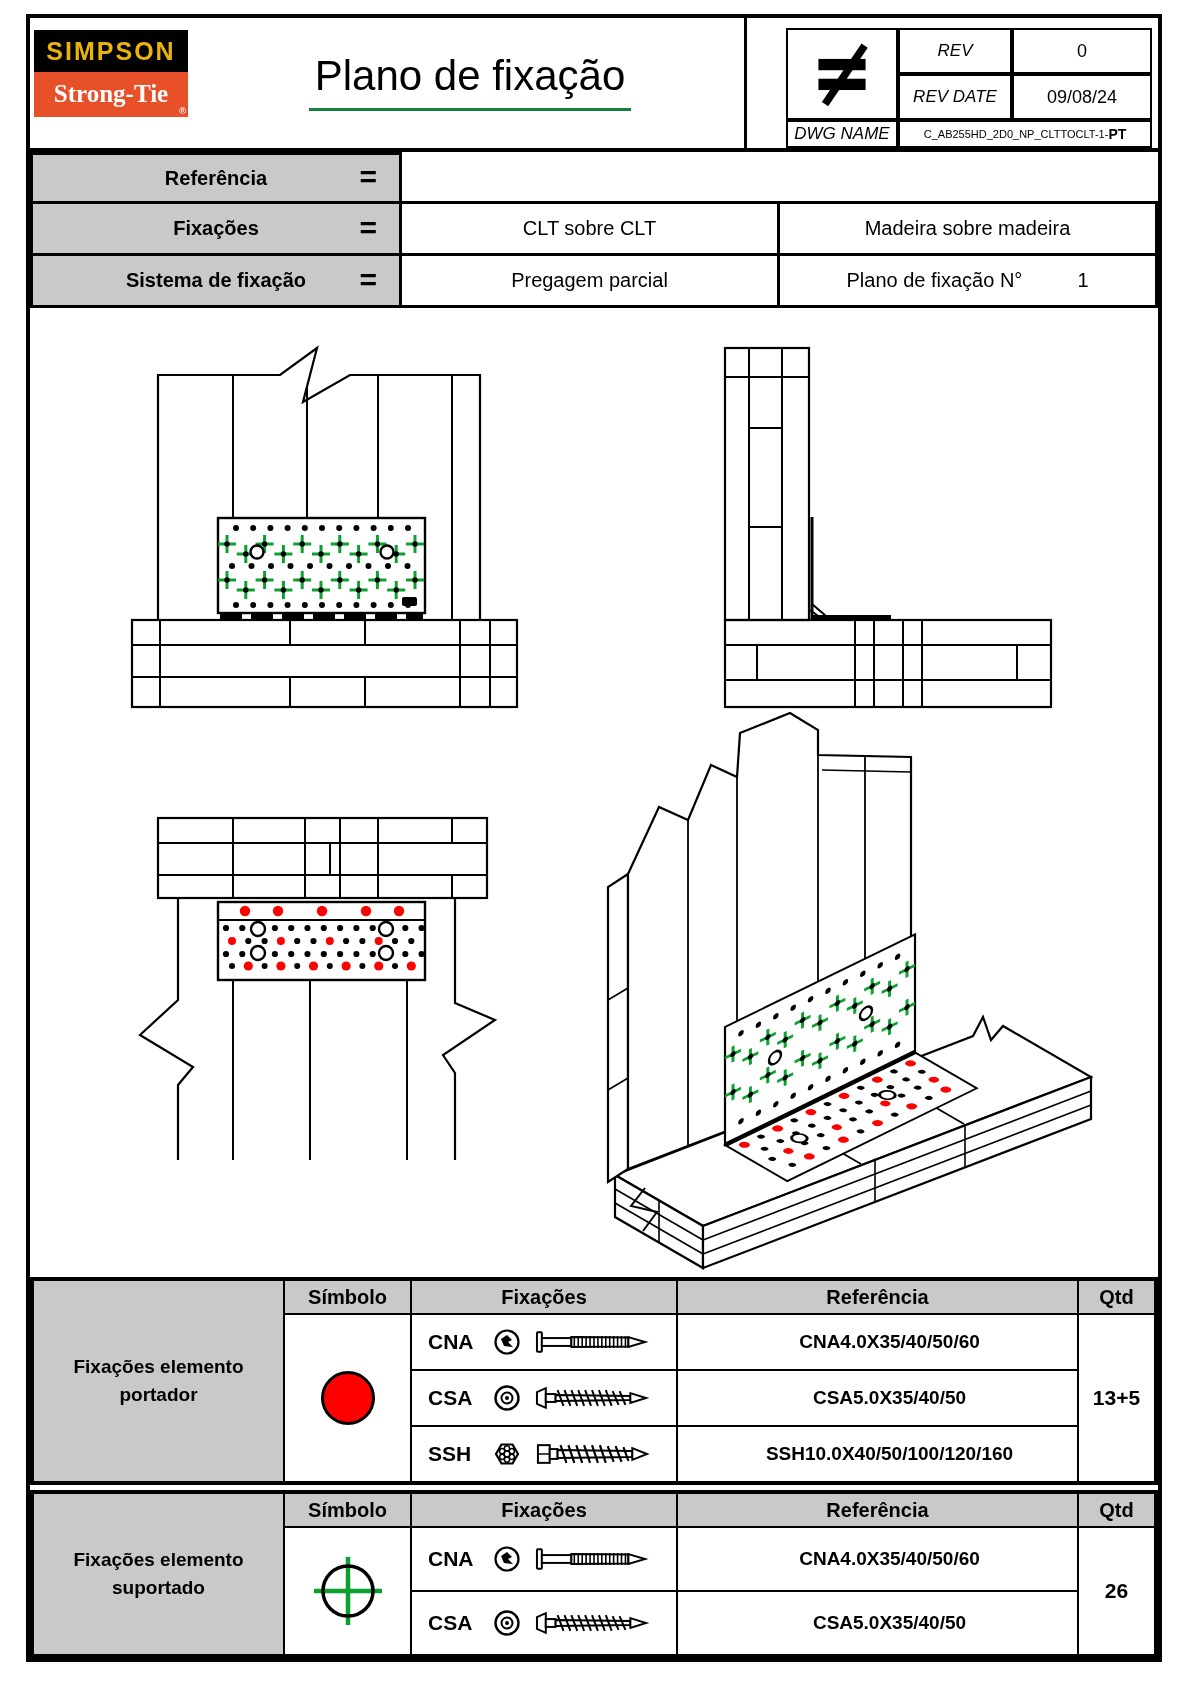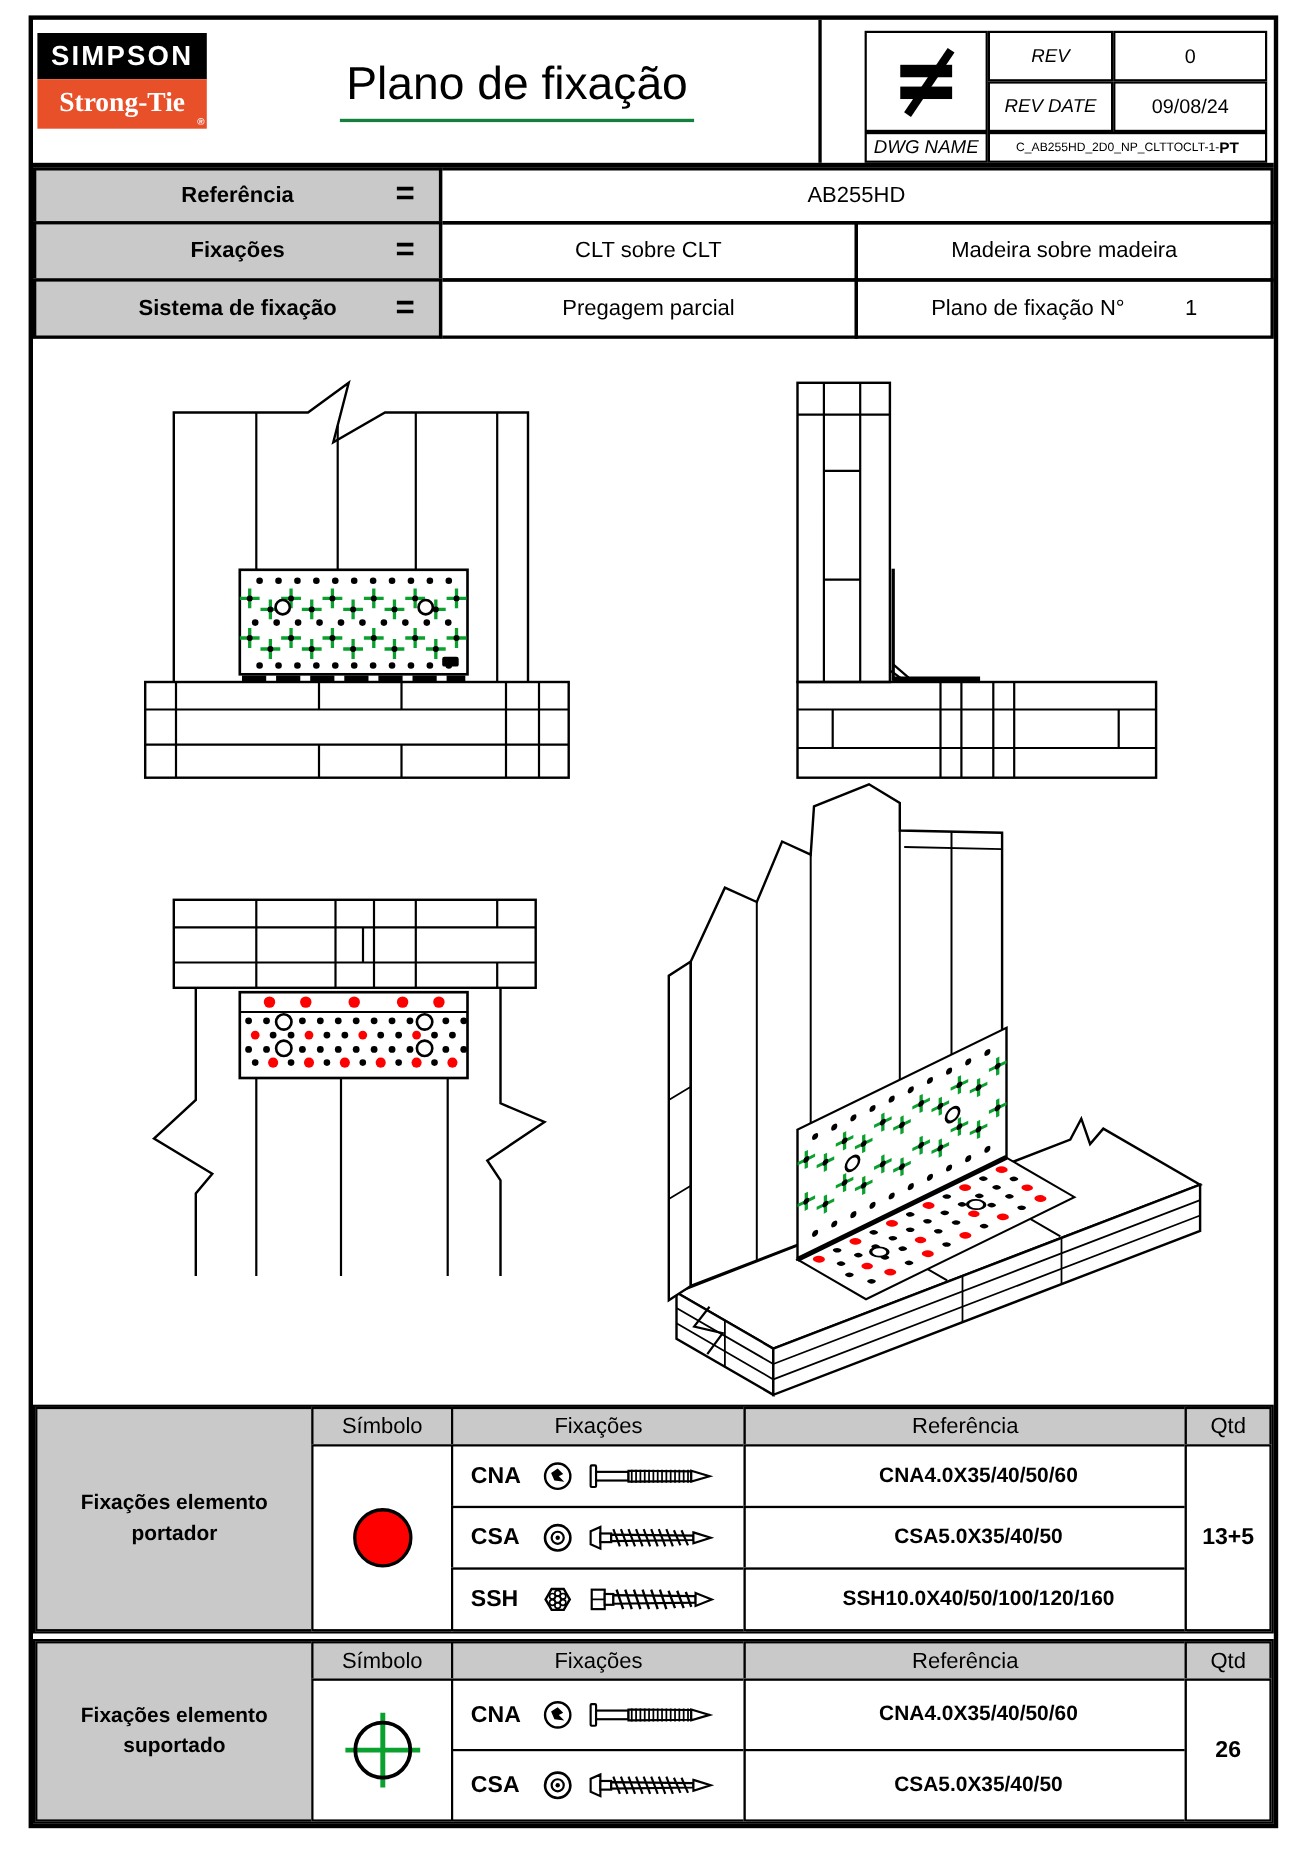--- a/index.html
+++ b/index.html
@@ -2,21 +2,21 @@
 <html><head>
 <meta charset="utf-8">
 <style>
   html,body{margin:0;padding:0;background:#fff;}
   .page{position:relative;width:1190px;height:1682px;background:#fff;
         font-family:"Liberation Sans",sans-serif;color:#000;overflow:hidden;}
   .frame{position:absolute;left:26px;top:14px;width:1128px;height:1640px;border:4px solid #000;}
   
   .header{position:absolute;left:0;top:0;right:0;height:130px;border-bottom:4px solid #000;}
   .logo{position:absolute;left:4px;top:12px;width:154px;}
-  .logo-top{background:#000;color:#ffffff;font-weight:bold;font-size:25px;letter-spacing:2px;
+  .logo-top{background:#000;color:#eab308;font-weight:bold;font-size:25px;letter-spacing:2px;
             text-align:center;padding:7px 0 6px;}
   .logo-bot{position:relative;background:#e8502a;color:#fff;font-family:"Liberation Serif",serif;
             font-weight:bold;font-size:25px;text-align:center;padding:8px 0 9px;}
   .logo-reg{position:absolute;right:2px;bottom:1px;font-size:9px;font-family:"Liberation Sans",sans-serif;}
   .title-wrap{position:absolute;left:170px;width:540px;top:34px;text-align:center;}
   .title{display:inline-block;font-size:42px;border-bottom:3px solid #15803d;padding:0 6px 8px;}
   .hdr-divider{position:absolute;left:714px;top:0;bottom:0;width:0;border-left:3px solid #000;}
   .rev{position:absolute;right:0;top:10px;width:372px;display:grid;
        grid-template-columns:112px 114px 140px;grid-template-rows:46px 46px 28px;}
   .rev>div{border:2px solid #000;display:flex;align-items:center;justify-content:center;}
@@ -39,21 +39,21 @@
   .pfn{display:flex;align-items:center;}
   .pfn .num{margin-left:55px;font-size:20px;}
   
   .v{position:absolute;}
   
   .tables{position:absolute;left:0;right:0;bottom:0;}
   .ftable{display:grid;grid-template-columns:251px 127px 266px 401px 77px;border:3px solid #000;}
   .t1{grid-template-rows:34px 56px 56px 56px;margin-bottom:5px;}
   .t2{grid-template-rows:34px 64px 64px;}
   .tc{border:2px solid #000;margin:-1px;display:flex;align-items:center;justify-content:center;background:#fff;}
-  .thead{background:#c9c9c9;font-weight:normal;font-size:20px;text-align:right;}
+  .thead{background:#c9c9c9;font-weight:bold;font-size:20px;text-align:right;}
   .group{background:#c9c9c9;font-weight:bold;font-size:19px;text-align:center;line-height:1.45;}
   .t1 .group{grid-row:1/5;}
   .t2 .group{grid-row:1/4;}
   .t1 .sym,.t1 .qty{grid-row:2/5;}
   .t2 .sym,.t2 .qty{grid-row:2/4;}
   .qty{font-weight:bold;font-size:21px;}
   .fixcell{justify-content:flex-start;padding-left:16px;gap:12px;}
   .code{font-weight:bold;font-size:21px;width:52px;}
   .refcell{font-weight:bold;font-size:19px;padding-left:24px;}
   .redcirc{width:48px;height:48px;border-radius:50%;background:#fe0000;border:3px solid #000;}
@@ -95,21 +95,20 @@
       </div>
     </div>
   </div>
 
   <div class="info">
     <div class="info-row">
       <div class="icell glabel">
         <span>Referência</span>
             <span class="eq">=</span>
       </div>
-      <div class="icell span2">AB255HD</div>
     </div>
     <div class="info-row">
       <div class="icell glabel">
         <span>Fixações</span>
             <span class="eq">=</span>
       </div>
       <div class="icell">CLT sobre CLT</div>
       <div class="icell">Madeira sobre madeira</div>
     </div>
     <div class="info-row">

